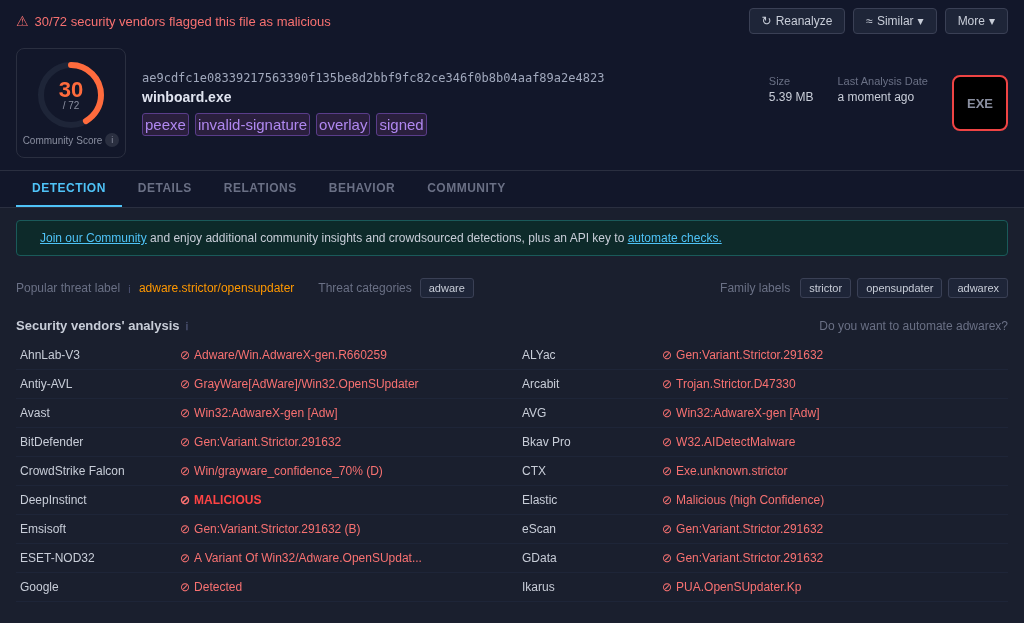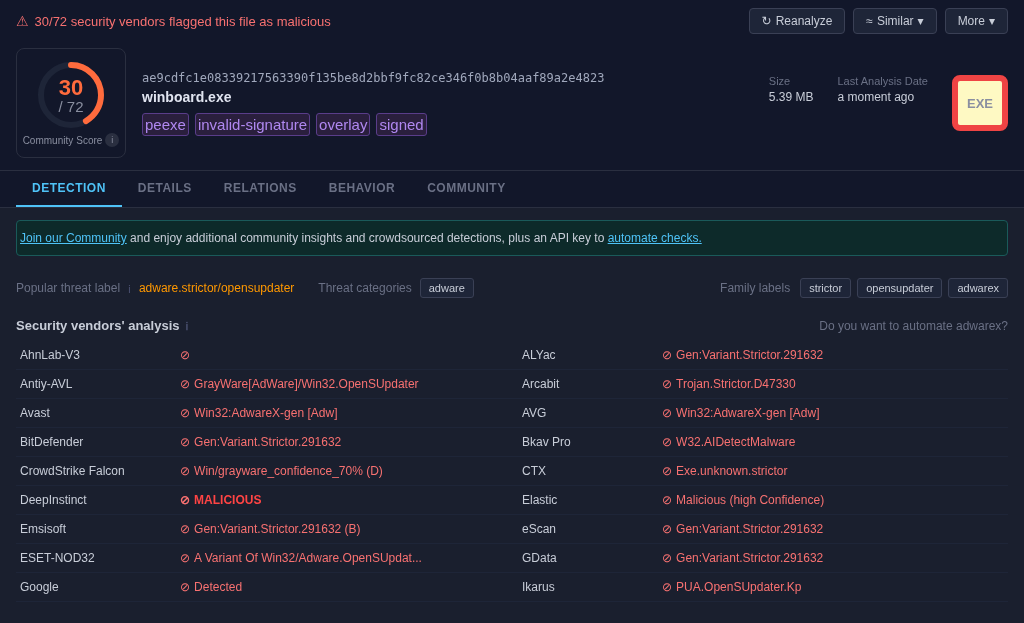--- a/index.html
+++ b/index.html
@@ -84,21 +84,21 @@
       top: 50%;
       left: 50%;
       transform: translate(-50%, -50%);
       text-align: center;
       color: #ff6b3d;
       font-size: 22px;
       font-weight: 700;
       line-height: 1;
     }
     .score-denom {
-      font-size: 15px;
+      font-size: 10px;
       color: #8a8fa0;
       font-weight: 400;
     }
     .score-label {
       font-size: 10px;
       color: #8a8fa0;
       text-align: center;
       display: flex;
       align-items: center;
       gap: 3px;
@@ -155,22 +155,22 @@
       color: #6a7085;
       font-size: 11px;
       margin-bottom: 2px;
     }
     .meta-item span {
       color: #c8cdd8;
       font-size: 12px;
     }
 
     .file-type-badge {
-      background: #fef9c3;
-      border: 6px solid #ef4444;
+      background: #000000;
+      border: 2px solid #ef4444;
       border-radius: 8px;
       width: 56px;
       height: 56px;
       display: flex;
       align-items: center;
       justify-content: center;
       color: #8a8fa0;
       font-size: 13px;
       font-weight: 700;
     }
@@ -201,21 +201,21 @@
     
     .main-content {
       padding: 12px 16px;
     }
 
     
     .community-banner {
       background: #0d2a2a;
       border: 1px solid #1a5a5a;
       border-radius: 4px;
-      padding: 10px 3px;
+      padding: 10px 23px;
       margin-bottom: 14px;
       font-size: 12px;
       color: #c8cdd8;
     }
     .community-banner a {
       color: #4fc3f7;
       text-decoration: underline;
       cursor: pointer;
     }
 
@@ -426,20 +426,21 @@
     </div>
     <div class="section-action">Do you want to automate adwarex?</div>
   </div>
 
   <div class="table-grid">
 
     <div class="table-row-item">
       <div class="cell-vendor">AhnLab-V3</div>
       <div class="cell-detect">
         <span class="threat-icon">⊘</span>
+        <span>Adware/Win.AdwareX-gen.R660259</span>
       </div>
       <div class="cell-vendor">ALYac</div>
       <div class="cell-detect">
         <span class="threat-icon">⊘</span>
         <span>Gen:Variant.Strictor.291632</span>
       </div>
     </div>
 
     <div class="table-row-item">
       <div class="cell-vendor">Antiy-AVL</div>

